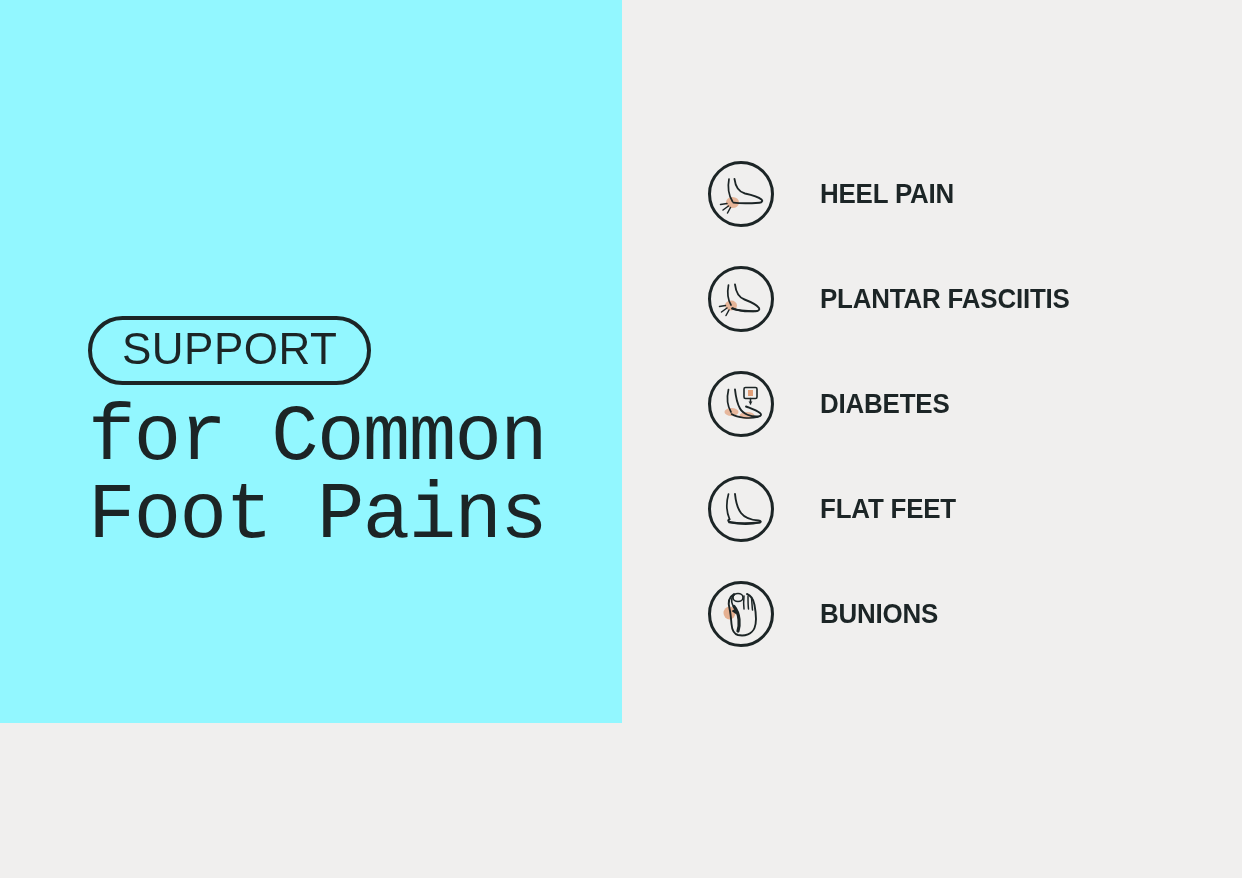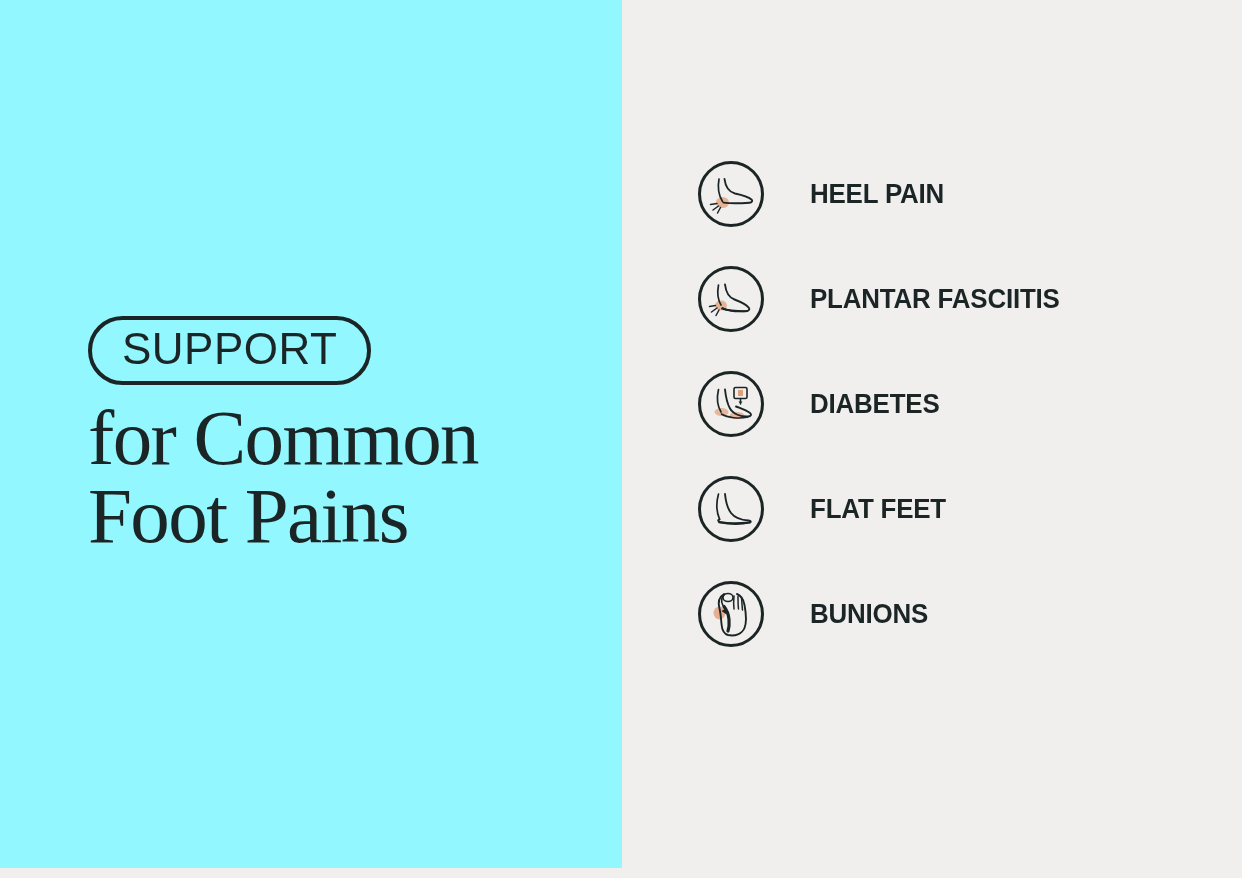--- a/index.html
+++ b/index.html
@@ -19,21 +19,21 @@
     position: relative;
     width: 1242px;
     height: 878px;
     display: flex;
   }
 
   
   .left-panel {
     position: relative;
     width: 622px;
-    height: 868px;
+    height: 723px;
     background: #92F7FF;
     flex: 0 0 622px;
   }
 
   .headline-block {
     position: absolute;
     left: 88px;
     top: 316px;
     width: 500px;
   }
@@ -52,41 +52,41 @@
     font-size: 44px;
     font-weight: 500;
     letter-spacing: 0.5px;
     color: #1C2526;
     line-height: 1.02;
     white-space: nowrap;
   }
 
   .headline {
     margin: 14px 0 0 0;
-    font-family: Liberation Serif, serif;
+    font-family: Liberation Mono, monospace;
     font-size: 79px;
     font-weight: 500;
     line-height: 0.99;
     letter-spacing: -1.6px;
     color: #1C2526;
     white-space: pre-line;
   }
 
   
   .right-panel {
     position: relative;
     width: 620px;
     height: 878px;
     background: #F0EFEE;
     flex: 0 0 620px;
   }
 
   .condition-list {
     position: absolute;
-    left: 75px;
+    left: 85px;
     top: 160px;
     width: 530px;
   }
 
   .condition-row {
     display: flex;
     align-items: center;
     height: 68px;
     margin-bottom: 37px;
   }

